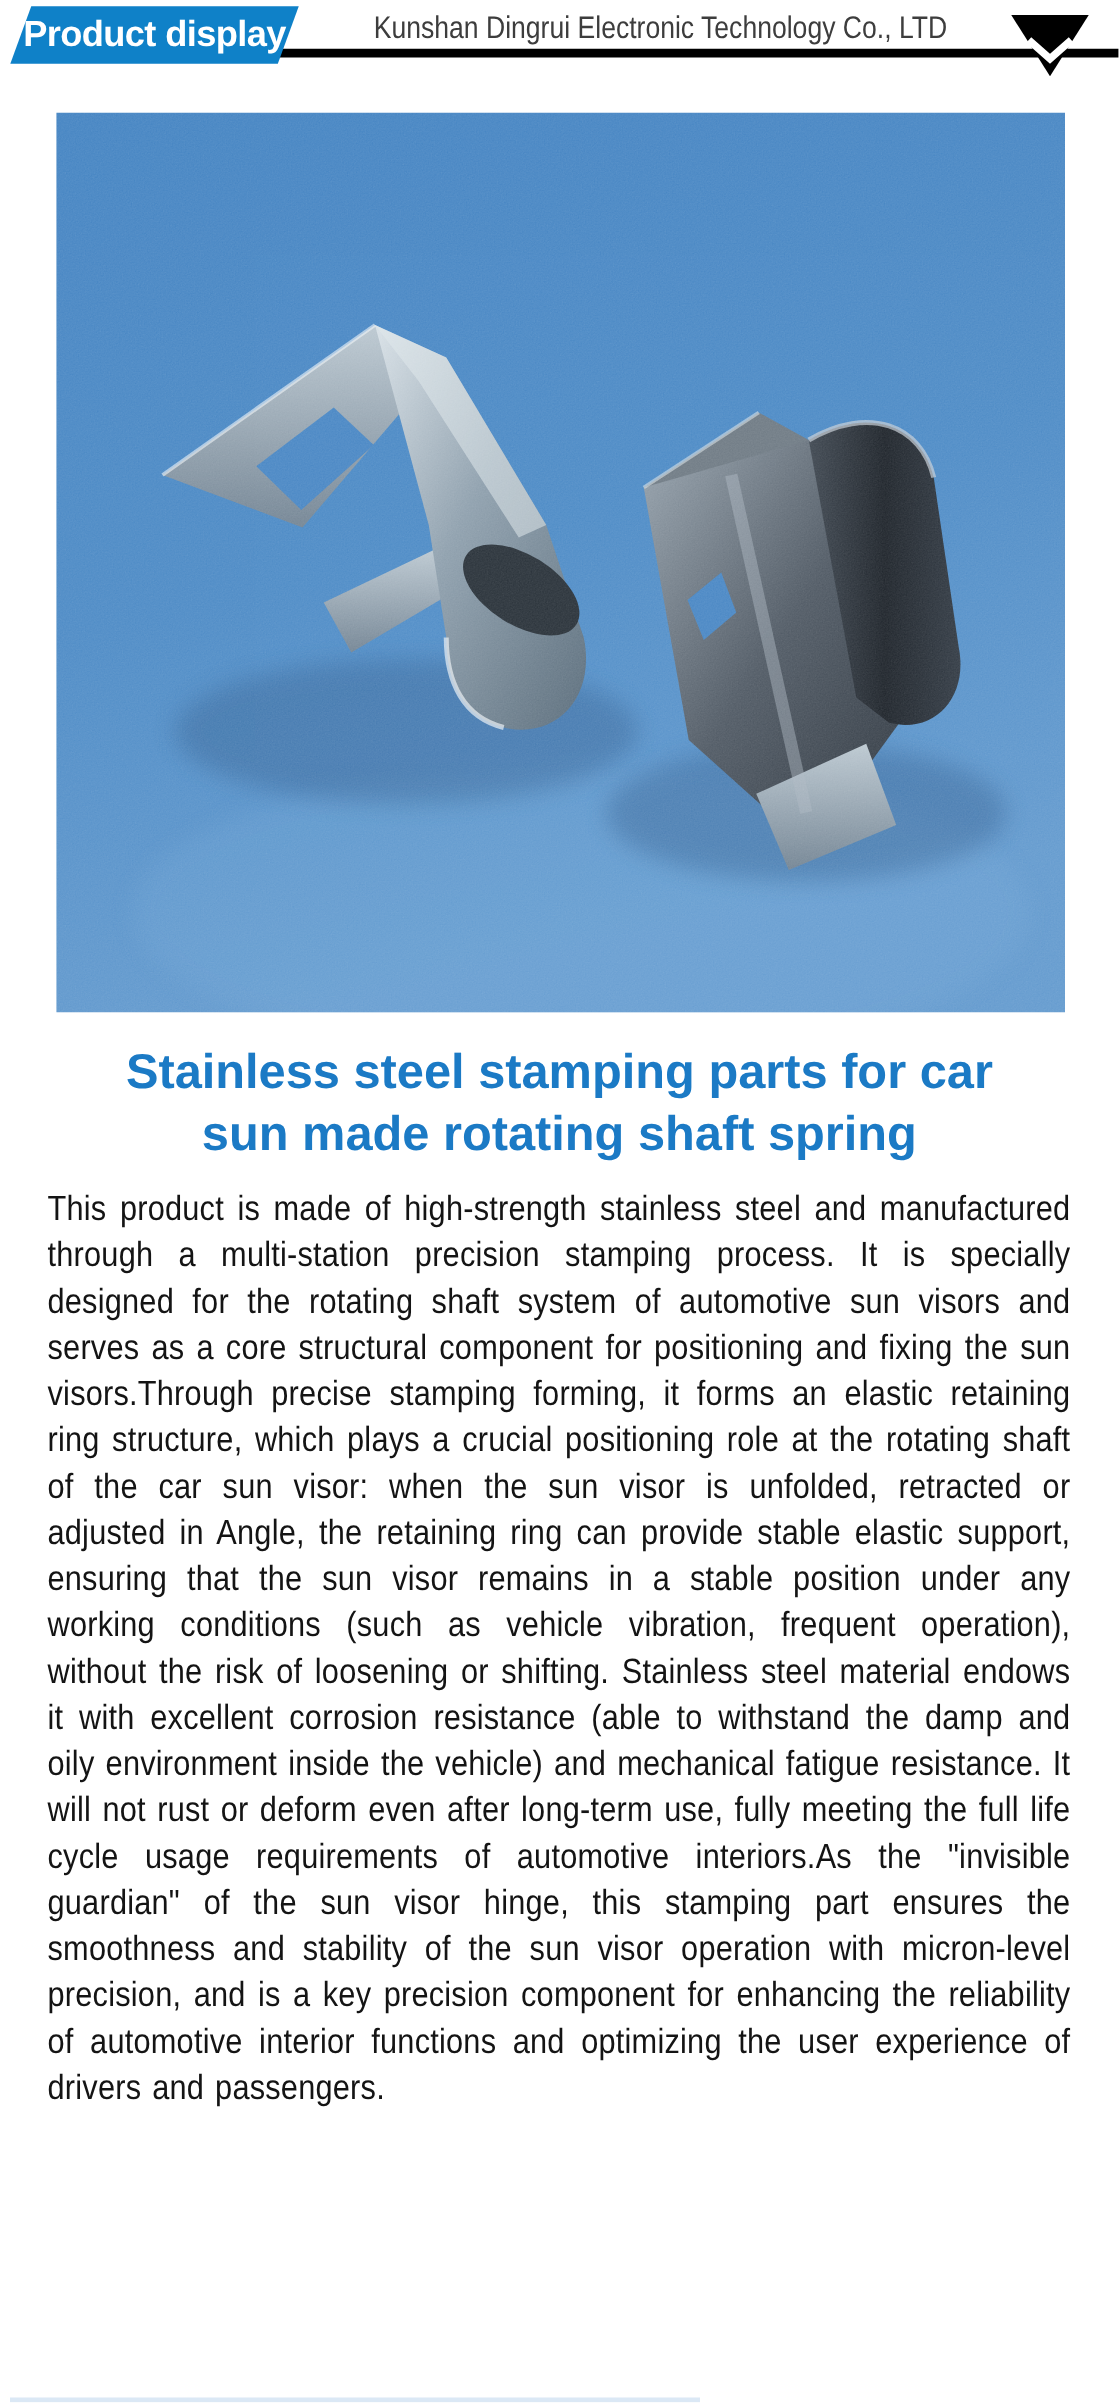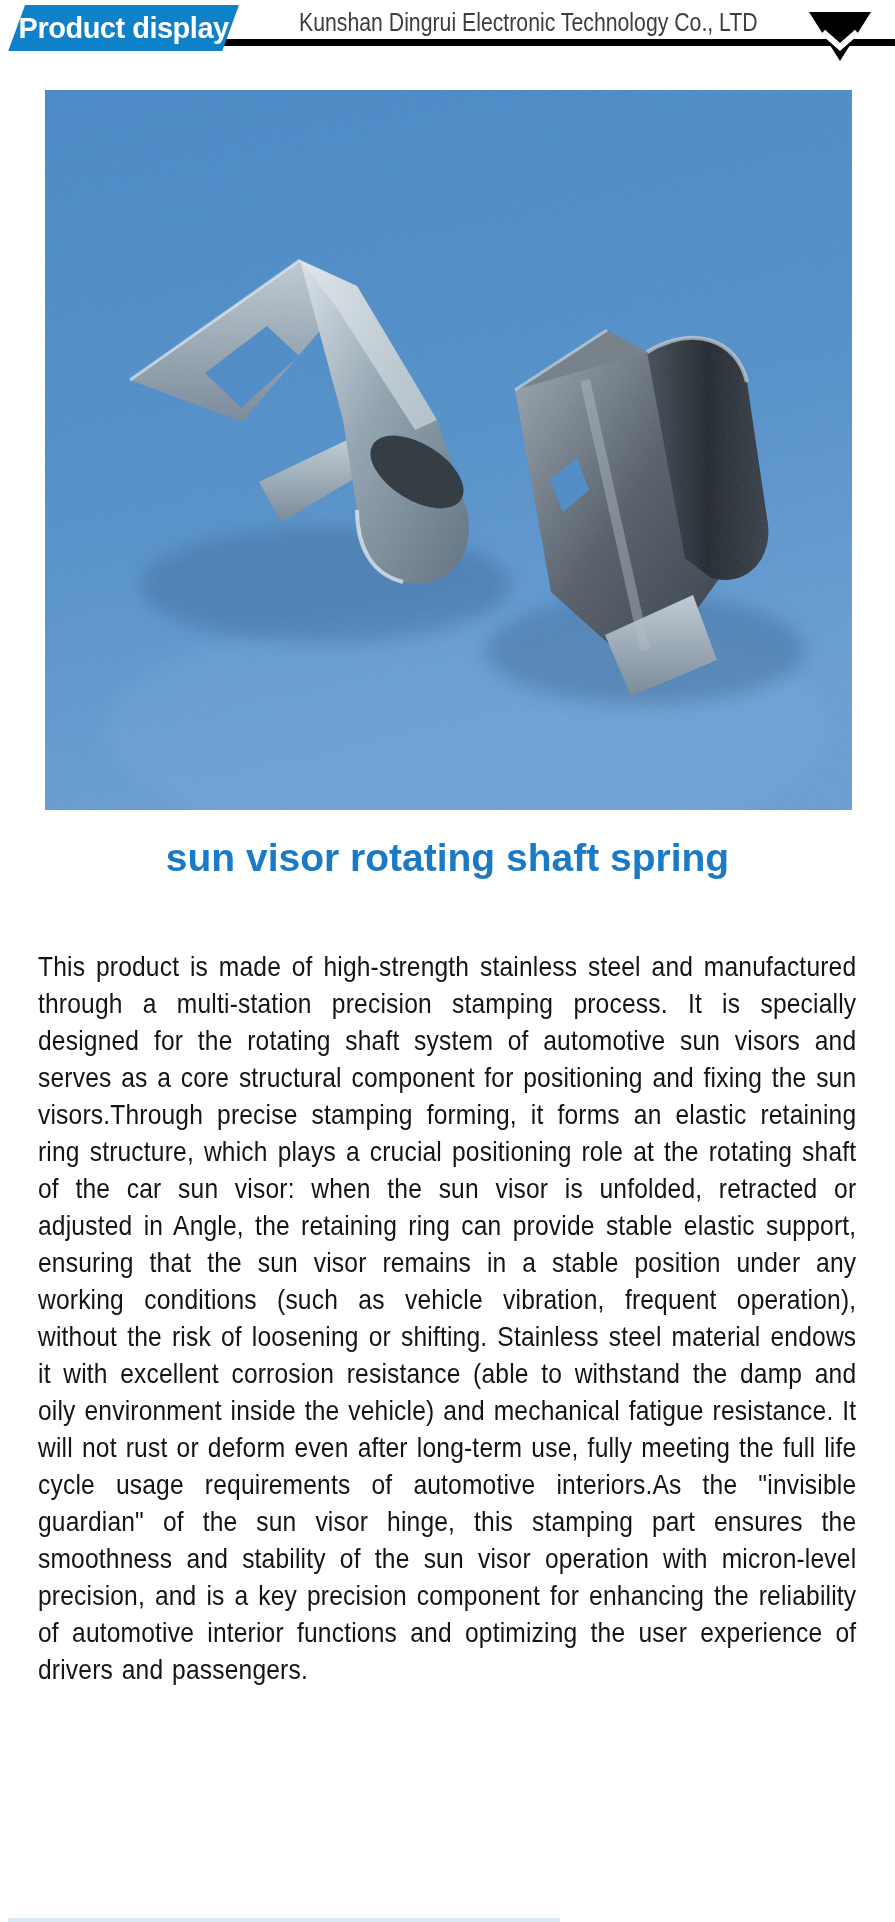--- a/index.html
+++ b/index.html
@@ -129,19 +129,20 @@
         <path d="M 540,290 L 600,560" stroke="#aab6c0" stroke-width="10" opacity="0.45" fill="none"></path>
         <path d="M 602,262 C 650,234 692,250 702,292" fill="none" stroke="#c3ccd4" stroke-width="4" opacity="0.7"></path>
         <path d="M 470,300 L 562,240" fill="none" stroke="#d4dde3" stroke-width="3" opacity="0.6"></path>
       </g>
 
       <rect width="807" height="720" filter="url(#grain)" opacity="0.5"></rect>
     </svg>
   </figure>
 
   <h1 class="title">
-    <span>sun visor rotating shaft spring</span>
+    <span>Stainless steel stamping parts for car</span>
+    <span>sun made rotating shaft spring</span>
   </h1>
 
   <p class="desc">This product is made of high-strength stainless steel and manufactured through a multi-station precision stamping process. It is specially designed for the rotating shaft system of automotive sun visors and serves as a core structural component for positioning and fixing the sun visors.Through precise stamping forming, it forms an elastic retaining ring structure, which plays a crucial positioning role at the rotating shaft of the car sun visor: when the sun visor is unfolded, retracted or adjusted in Angle, the retaining ring can provide stable elastic support, ensuring that the sun visor remains in a stable position under any working conditions (such as vehicle vibration, frequent operation), without the risk of loosening or shifting. Stainless steel material endows it with excellent corrosion resistance (able to withstand the damp and oily environment inside the vehicle) and mechanical fatigue resistance. It will not rust or deform even after long-term use, fully meeting the full life cycle usage requirements of automotive interiors.As the "invisible guardian" of the sun visor hinge, this stamping part ensures the smoothness and stability of the sun visor operation with micron-level precision, and is a key precision component for enhancing the reliability of automotive interior functions and optimizing the user experience of drivers and passengers.</p>
 
   <div class="bottom-strip"></div>
 </div>
 
 </body></html>

